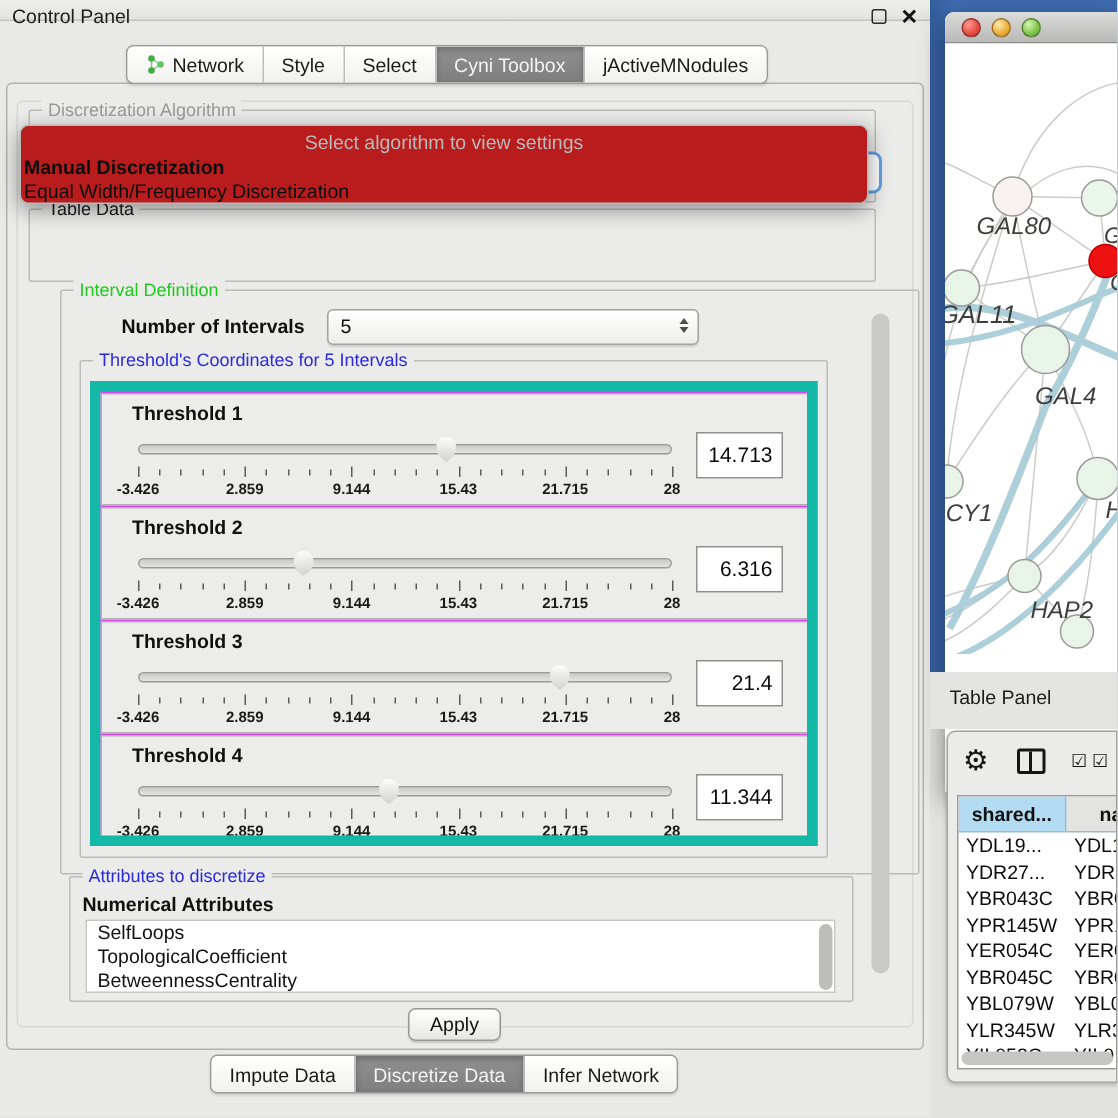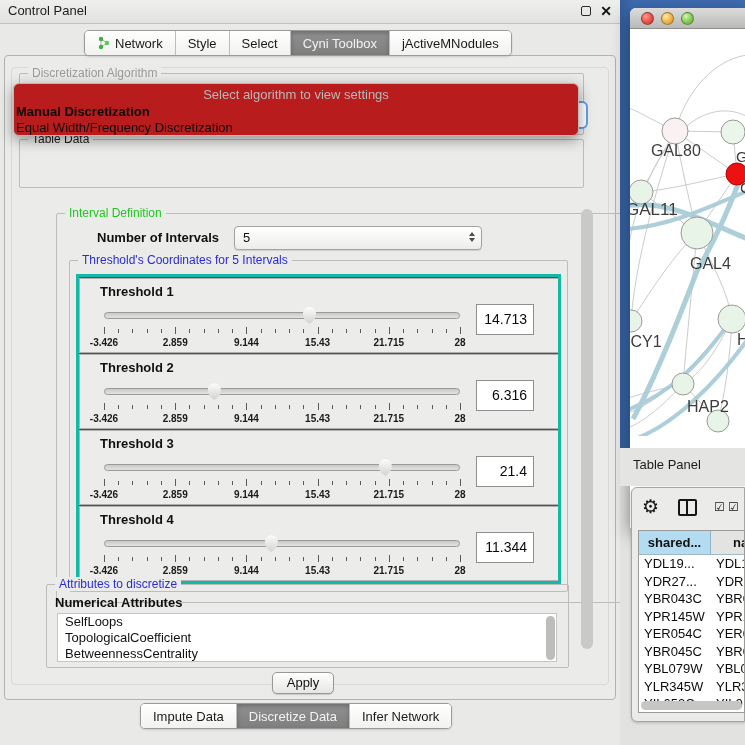--- a/index.html
+++ b/index.html
@@ -1,21 +1,21 @@
 <!DOCTYPE html>
 <html><head>
 <meta charset="utf-8">
 <style>
   html,body{margin:0;padding:0;background:#d9d9d7;}
   *{box-sizing:border-box;font-family:"Liberation Sans",sans-serif;}
   #screen{position:relative;width:745px;height:745px;overflow:hidden;background:#e6e6e4;}
 
   
   #control-panel{position:absolute;left:0;top:0;width:620px;height:745px;background:#e9e9e7;}
-  #cp-titlebar{position:absolute;left:0;top:0;width:620px;height:24px;background:linear-gradient(#efefed,#e2e2e0);border-bottom:1px solid #c2c2c0;}
+  #cp-titlebar{position:absolute;left:0;top:0;width:620px;height:14px;background:linear-gradient(#efefed,#e2e2e0);border-bottom:1px solid #c2c2c0;}
   #cp-title{position:absolute;left:8px;top:0;line-height:22px;font-size:13px;color:#1c1c1c;}
   #cp-float{position:absolute;right:29px;top:6px;width:10px;height:10px;border:1.5px solid #2a2a2a;border-radius:2px;}
   #cp-close{position:absolute;right:8px;top:1px;font-size:14px;font-weight:bold;color:#111;line-height:20px;}
 
   .segmented{display:flex;border:1px solid #9b9b9b;border-radius:5px;overflow:hidden;background:#fff;box-shadow:0 1px 2px rgba(0,0,0,.15);}
   .seg-tab{display:flex;align-items:center;gap:5px;padding:0 12px;height:24px;font-size:13px;color:#1a1a1a;background:linear-gradient(#ffffff,#f1f1ef);border-left:1px solid #bdbdbd;white-space:nowrap;}
   .seg-tab:first-child{border-left:none;}
   .seg-tab.selected{background:linear-gradient(#909090,#7f7f7f);color:#f3f3f3;box-shadow:inset 0 2px 4px rgba(0,0,0,.25);}
   #top-tabbar{position:absolute;left:84px;top:30px;z-index:5;}
   #bottom-tabbar{position:absolute;left:140px;top:703px;z-index:5;}
@@ -37,21 +37,21 @@
   #hidden-combo{position:absolute;left:549px;top:45px;width:34px;height:28px;background:#fff;border:2px solid #639ee2;border-radius:6px;z-index:40;}
 
   .combo{position:absolute;height:24px;background:linear-gradient(#ffffff,#ededeb);border:1px solid #a3a3a1;border-radius:4px;font-size:13px;color:#111;line-height:22px;padding-left:8px;box-shadow:0 1px 1px rgba(0,0,0,.12);}
   .stepper{position:absolute;right:6px;top:5px;display:flex;flex-direction:column;gap:2px;}
   .stepper .up{width:0;height:0;border-left:3.5px solid transparent;border-right:3.5px solid transparent;border-bottom:4.5px solid #4c4c4c;}
   .stepper .down{width:0;height:0;border-left:3.5px solid transparent;border-right:3.5px solid transparent;border-top:4.5px solid #4c4c4c;}
 
   .bold-label{position:absolute;font-size:13px;font-weight:bold;color:#101010;}
 
   
-  #thresh-inner{position:absolute;left:6px;top:13px;width:485px;height:310px;border:3px solid #14b8a6;background:#be185d;overflow:hidden;}
+  #thresh-inner{position:absolute;left:6px;top:13px;width:485px;height:310px;border:7px solid #14b8a6;background:#d946ef;overflow:hidden;}
   .thresh-card{position:relative;width:481px;height:75px;margin:1px auto 0;background:#ececea;border:1px solid #b1b1af;}
   .thresh-label{position:absolute;left:20px;top:5px;font-size:13px;font-weight:bold;color:#101010;}
   .slider{position:absolute;left:24px;top:27px;width:356px;height:40px;}
   .slider-track{position:absolute;left:0;top:6px;width:100%;height:7px;border:1px solid #9a9a98;border-radius:4px;background:linear-gradient(#c9c9c7,#e3e3e1);}
   .slider-thumb{position:absolute;top:1px;width:15px;height:17px;transform:translateX(-50%);background:linear-gradient(#fdfdfd,#d2d2d0);clip-path:polygon(50% 100%,22% 80%,7% 58%,7% 28%,24% 7%,50% 0,76% 7%,93% 28%,93% 58%,78% 80%);filter:drop-shadow(0 0 1px #6f6f6f);}
   .ticks{position:absolute;left:0;top:21px;width:100%;height:8px;}
   .tick{position:absolute;top:2px;width:1px;height:4px;background:#5a5a58;}
   .tick.major{top:0;height:7px;}
   .scale-labels{position:absolute;left:0;top:31px;width:100%;height:12px;}
   .scale-label{position:absolute;transform:translateX(-50%);font-size:10px;font-weight:bold;color:#1a1a1a;white-space:nowrap;}
@@ -62,21 +62,21 @@
   .attr-item{font-size:13px;color:#111;height:16px;line-height:16px;padding-left:7px;white-space:nowrap;}
   #attr-scroll{position:absolute;right:1px;top:2px;width:9px;height:44px;background:#bdbdbb;border-radius:5px;}
 
   #apply-btn{position:absolute;left:267px;top:616px;width:62px;height:22px;background:linear-gradient(#ffffff,#e6e6e4);border:1px solid #989896;border-radius:5px;font-size:13px;color:#111;text-align:center;line-height:20px;box-shadow:0 1px 1px rgba(0,0,0,.15);}
 
   #v-scrollbar{position:absolute;left:576px;top:153px;width:12px;height:440px;background:#c9c9c7;border-radius:6px;}
 
   
   #right-side{position:absolute;left:620px;top:0;width:125px;height:745px;background:#e2e2e0;}
   #desktop-blue{position:absolute;left:0;top:0;width:125px;height:448px;background:linear-gradient(90deg,#335e9e,#3e6cb1 14px,#3e6cb1);}
-  #net-window{position:absolute;left:10px;top:8px;width:115px;height:520px;background:#fff;border-radius:6px 0 0 0;box-shadow:0 6px 18px rgba(0,0,0,.45);}
+  #net-window{position:absolute;left:10px;top:8px;width:115px;height:520px;background:#fff;border-radius:6px 0 0 0;box-shadow:0 6px 18px rgba(0,0,0,.45);font-style:italic;}
   #net-titlebar{position:absolute;left:0;top:0;width:115px;height:21px;border-radius:6px 0 0 0;background:linear-gradient(#dcdcda,#b9b9b7);border-bottom:1px solid #8f8f8d;}
   .traffic{position:absolute;top:4px;width:13px;height:13px;border-radius:50%;border:1px solid rgba(0,0,0,.35);}
   #light-red{left:11px;background:radial-gradient(circle at 35% 30%,#ff9a92,#e0443c 65%);}
   #light-yellow{left:31px;background:radial-gradient(circle at 35% 30%,#ffe9a8,#eaa833 65%);}
   #light-green{left:51px;background:radial-gradient(circle at 35% 30%,#d2f5b0,#77c043 65%);}
   #net-canvas{position:absolute;left:0;top:21px;width:115px;height:407px;overflow:hidden;}
 
   #table-panel-titlebar{position:absolute;left:0;top:448px;width:125px;height:38px;background:#e4e4e2;}
   #table-panel-title{position:absolute;left:13px;top:9px;font-size:13px;color:#1c1c1c;}
   #table-panel{position:absolute;left:11px;top:487px;width:114px;height:235px;background:#ebebe9;border:1px solid #a6a6a4;border-radius:6px 0 0 6px;box-shadow:0 1px 3px rgba(0,0,0,.2);}
@@ -144,21 +144,21 @@
         <div id="algo-options">
             <div class="algo-option bold">Manual Discretization</div>
             <div class="algo-option">Equal Width/Frequency Discretization</div>
           </div>
       </div>
 
       <div class="group" style="left:14px;top:83px;width:565px;height:49px;">
         <span class="group-label">Table Data</span>
       </div>
 
-      <div class="group" style="left:51px;top:137px;width:573px;height:390px;margin-top:20px;">
+      <div class="group" style="left:35px;top:137px;width:573px;height:390px;">
         <span class="group-label green">Interval Definition</span>
 
         <span class="bold-label" style="left:40px;top:16px;">Number of Intervals</span>
         <div class="combo" style="left:177px;top:12px;width:248px;">
           <span>5</span>
           <span class="stepper">
               <span class="up"></span>
               <span class="down"></span>
             </span>
         </div>

